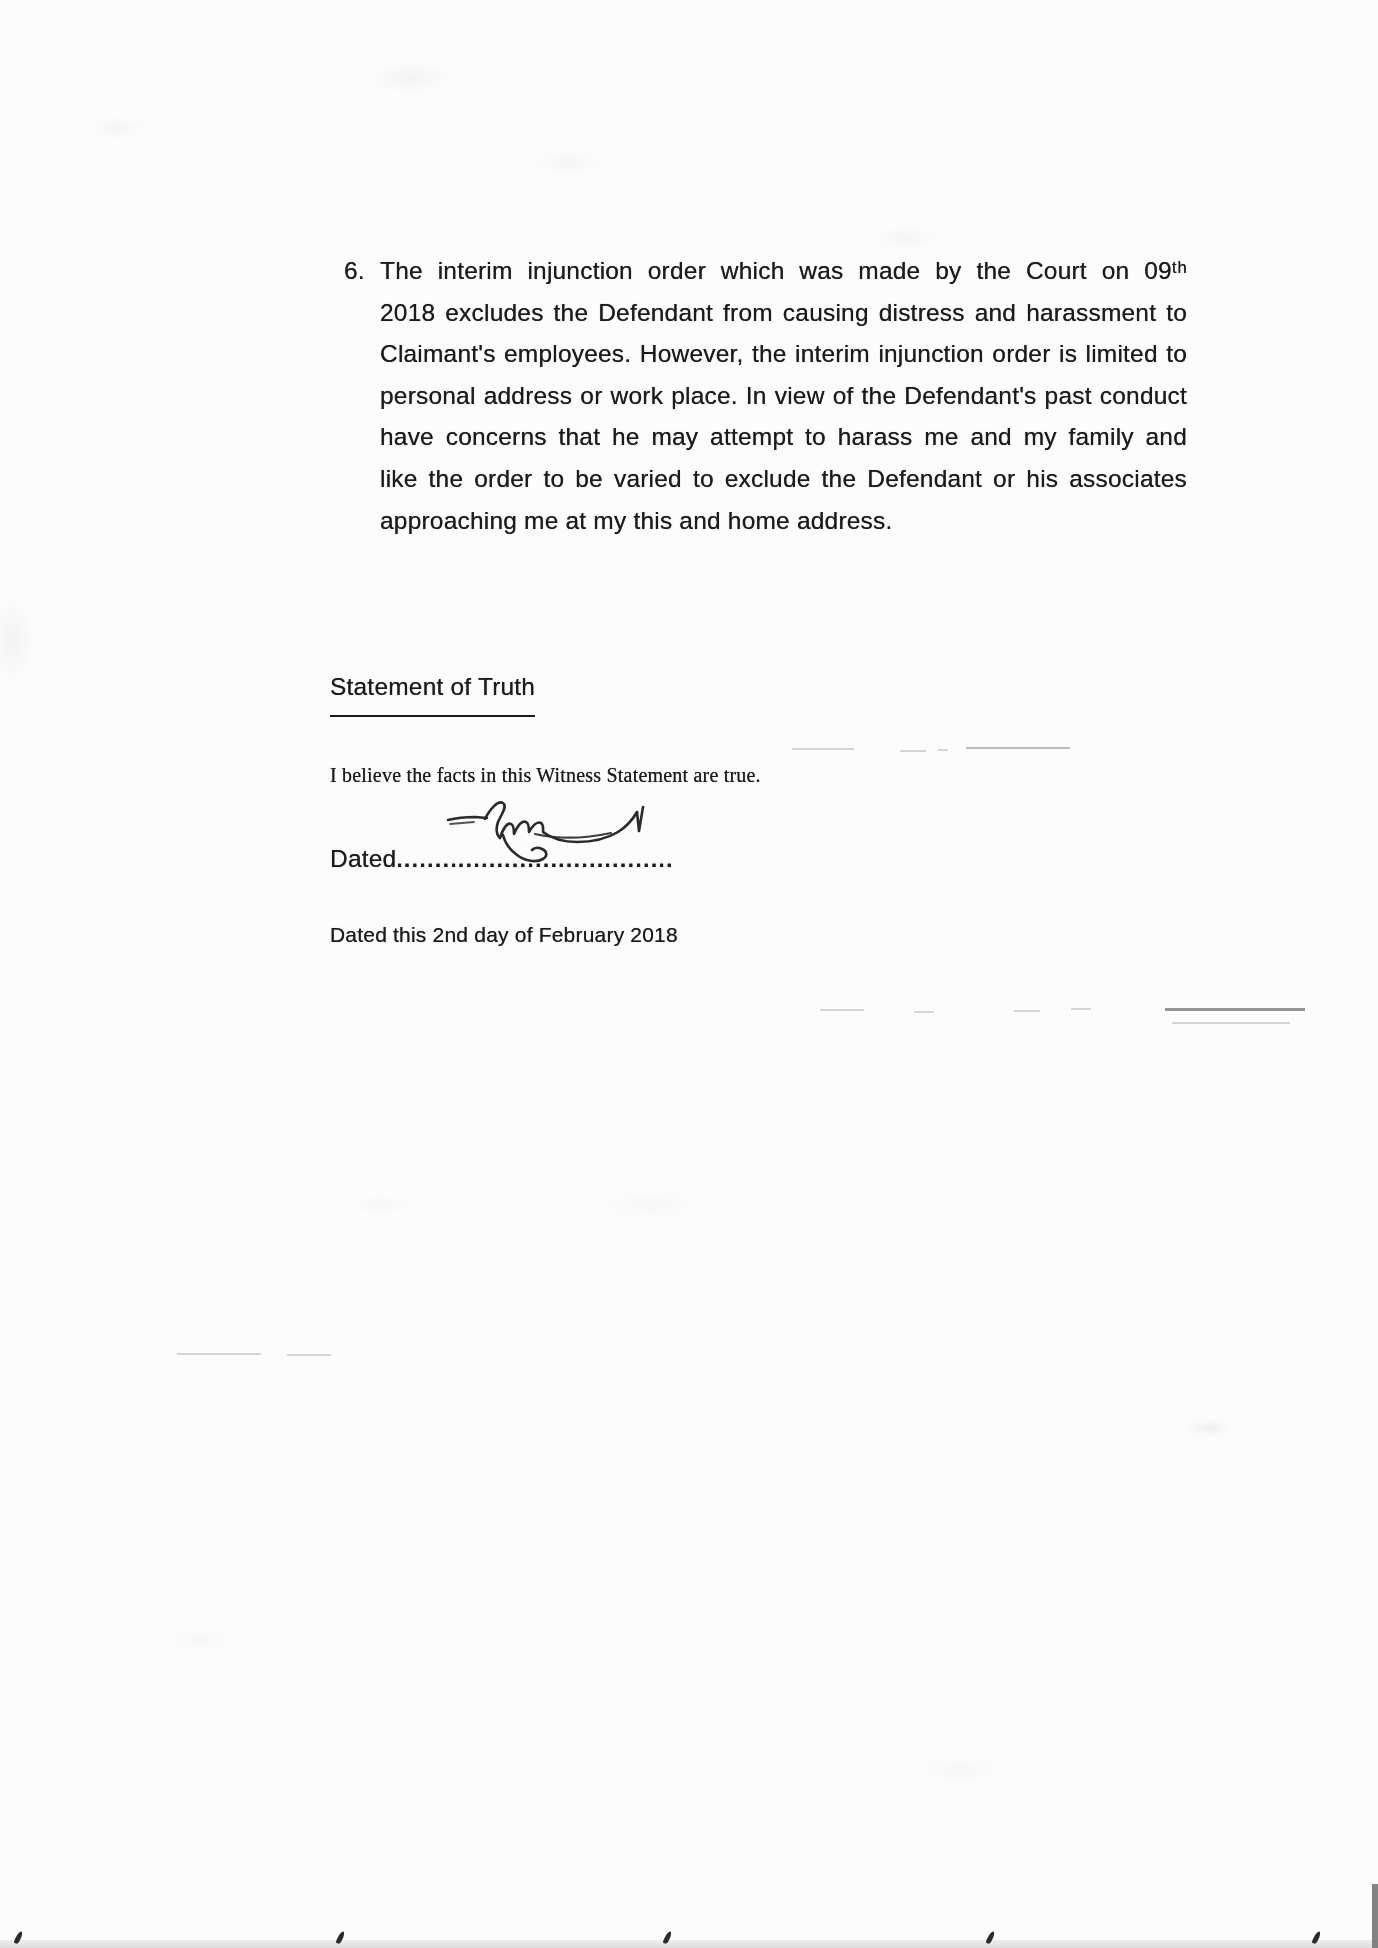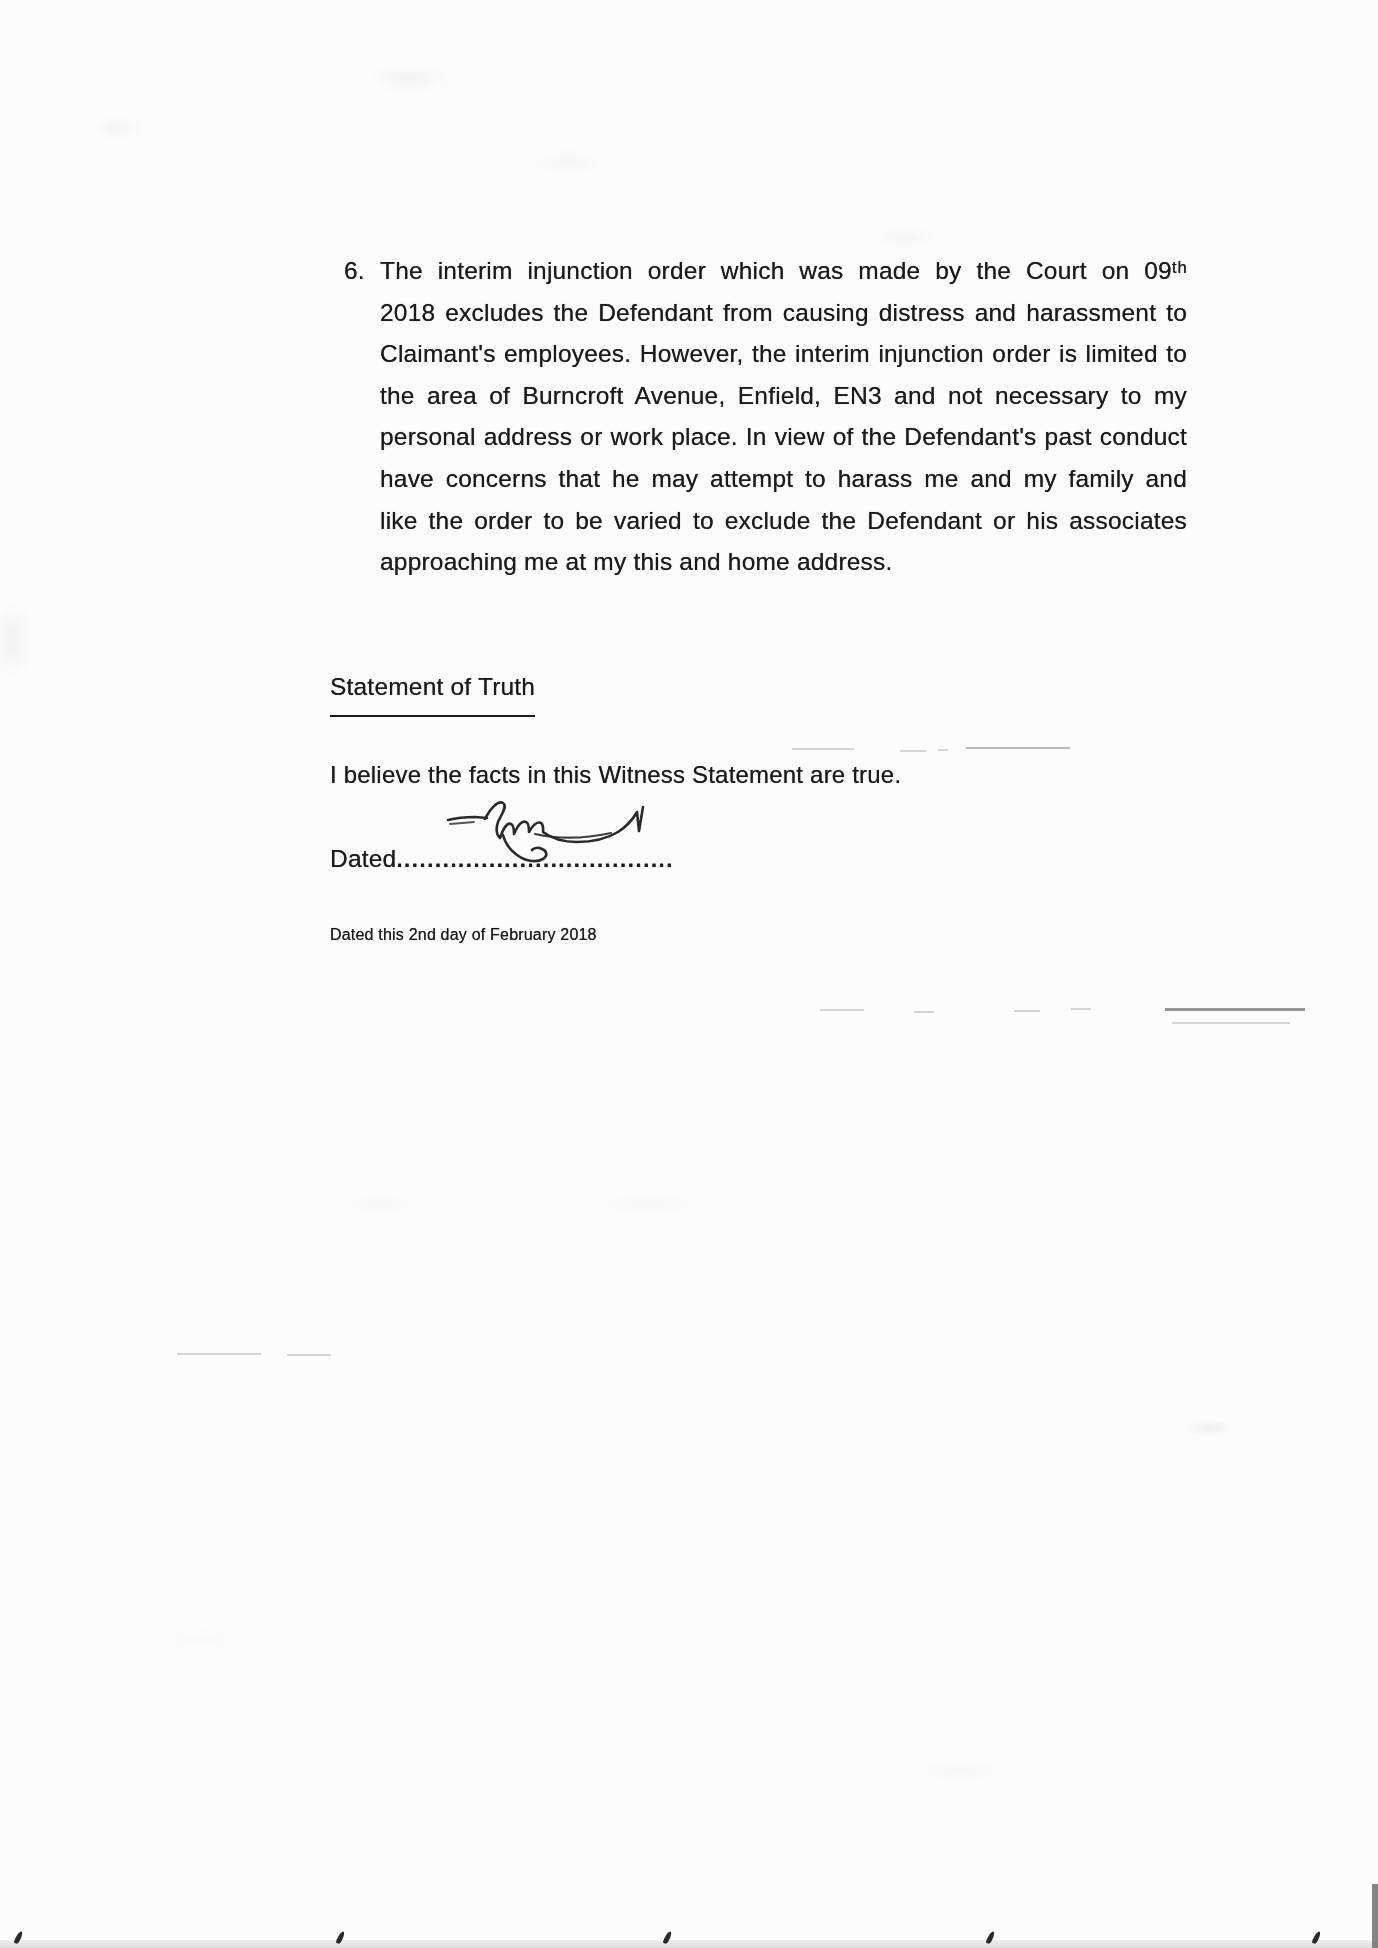--- a/index.html
+++ b/index.html
@@ -45,35 +45,35 @@
   .para-line.last { text-align-last:left; }
 
   .sot-heading {
     position:absolute; left:330px; top:671px;
     font-size:24.5px; line-height:32px;
     border-bottom:2.5px solid #1b1b1b; padding-bottom:12px;
   }
 
   .belief-line {
     position:absolute; left:330px; top:759px;
-    font-size:24px; line-height:32px;
+    font-size:20px; line-height:32px;font-family:Liberation Serif, serif;
   }
 
   .signed-row {
     position:absolute; left:330px; top:842px;
     font-size:24.5px; line-height:34px; white-space:nowrap;
   }
   .signed-dots { letter-spacing:1.6px; font-weight:bold; font-size:22px; }
 
   .signature-wrap { position:absolute; left:423px; top:790px; width:260px; height:88px; }
   .signature-wrap svg { display:block; }
 
   .dated-line {
     position:absolute; left:330px; top:919px;
-    font-size:16px; line-height:32px;
+    font-size:21px; line-height:32px;
   }
 
   
   .artifact { position:absolute; background:rgba(110,110,110,0.45); height:2px; }
   .artifact.dark { background:rgba(80,80,80,0.6); height:3px; }
   .artifact.light { background:rgba(140,140,140,0.35); }
 
   
   .bottom-band {
     position:absolute; left:0; bottom:0; width:1378px; height:8px;
@@ -96,21 +96,20 @@
 <div class="page">
 
   <div class="scan-noise"></div>
 
   <div class="doc-para doc-text">
     <div class="para-num">6.</div>
     <div class="para-lines">
       <div class="para-line">The interim injunction order which was made by the Court on 09ᵗʰ January</div>
       <div class="para-line">2018 excludes the Defendant from causing distress and harassment to the</div>
       <div class="para-line">Claimant's employees. However, the interim injunction order is limited to</div>
-      <div class="para-line">the area of Burncroft Avenue, Enfield, EN3 and not necessary to my</div>
       <div class="para-line">personal address or work place. In view of the Defendant's past conduct I</div>
       <div class="para-line">have concerns that he may attempt to harass me and my family and would</div>
       <div class="para-line">like the order to be varied to exclude the Defendant or his associates from</div>
       <div class="para-line last">approaching me at my this and home address.</div>
     </div>
   </div>
 
   <div class="sot-heading doc-text">Statement of Truth</div>
 
   <div class="belief-line doc-text">I believe the facts in this Witness Statement are true.</div>

